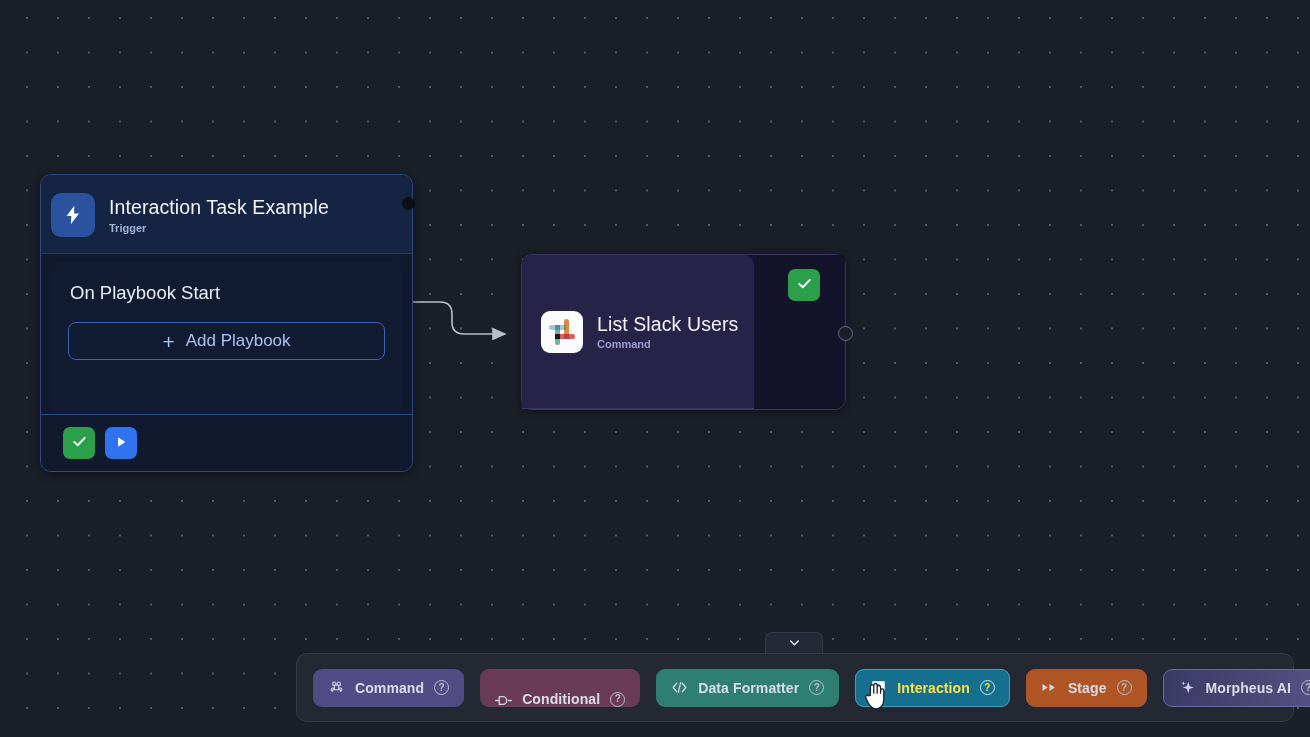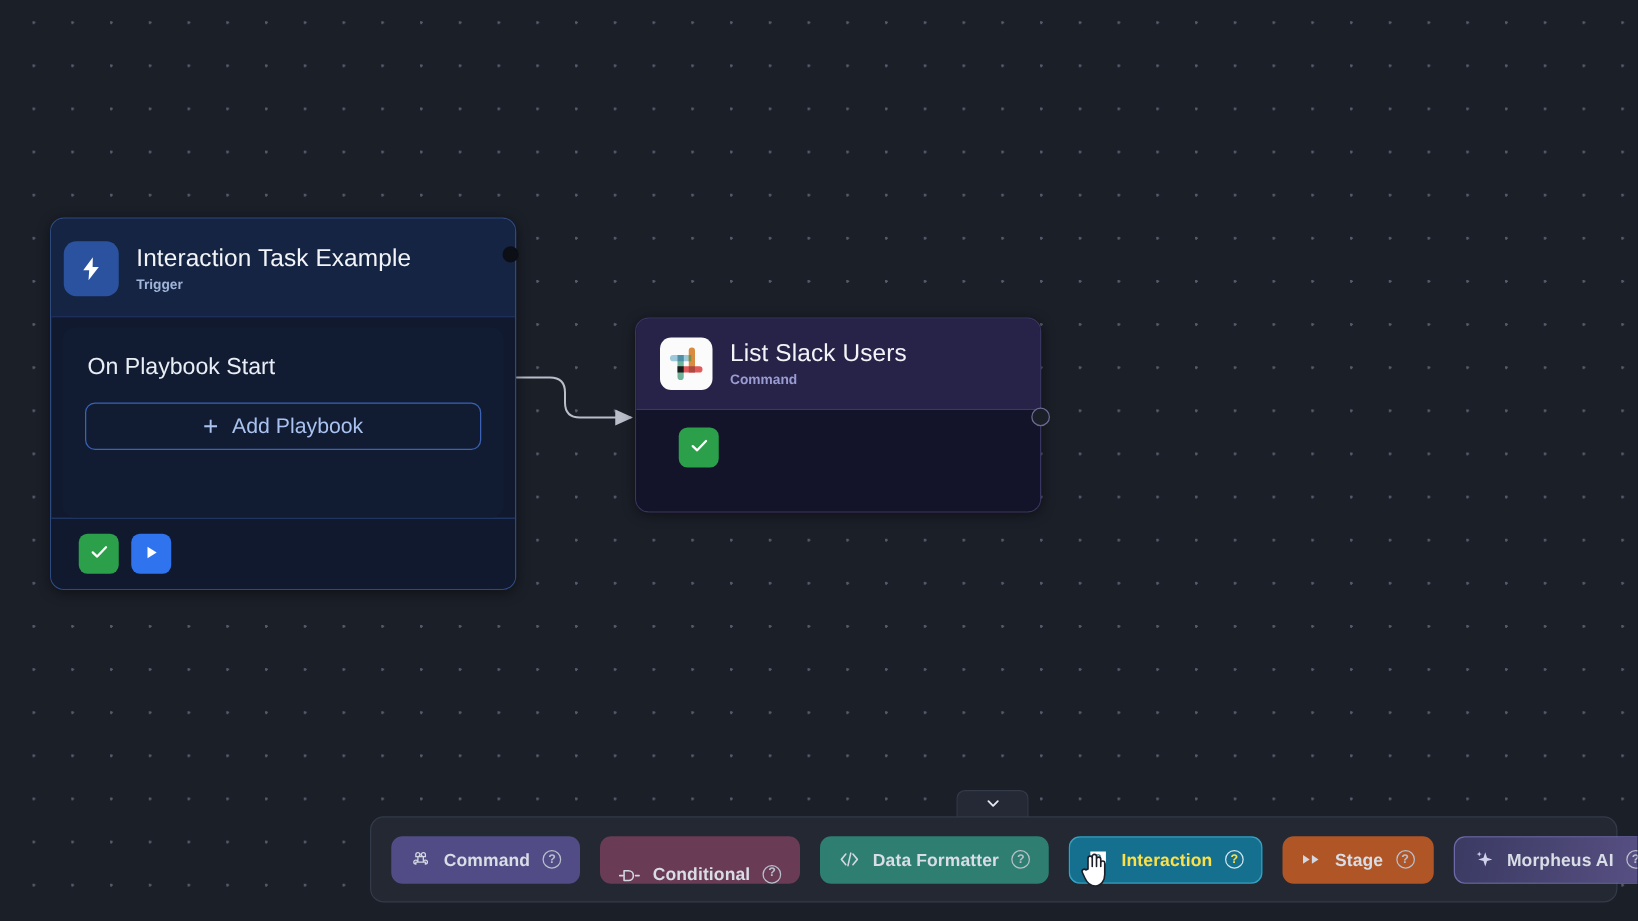--- a/index.html
+++ b/index.html
@@ -103,26 +103,26 @@
     position: absolute;
     width: 13px; height: 13px; border-radius: 50%;
     background: #0d0f16;
     border: 1px solid #0d0f16;
     cursor: crosshair;
   }
   #trigger-out { right: -3px; top: 22px; }
 
   
   #slack-node {
-    left: 508px; top: 254px;
+    left: 521px; top: 254px;
     width: 325px; height: 156px;
     background: #13132a;
     border: 1px solid #3a3560;
     border-radius: 11px;
-    display: flex; flex-direction: column;
+    display: flex; 
     box-shadow: 0 2px 10px rgba(0,0,0,.45);
   }
   #slack-node .node-head {
     display: flex; align-items: center; gap: 14px;
     padding: 15px 16px 15px 19px;
     background: #272348;
     border-radius: 10px 10px 0 0;
     border-bottom: 1px solid #3d3767;
   }
   #slack-node .head-icon {

